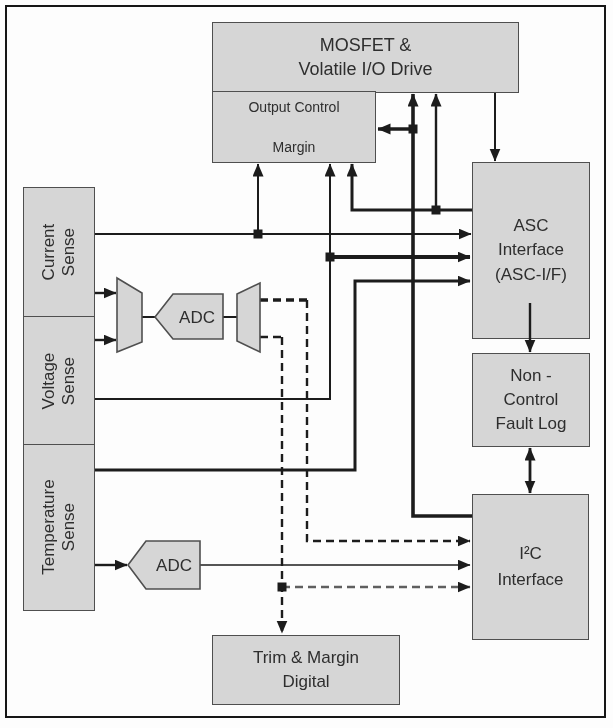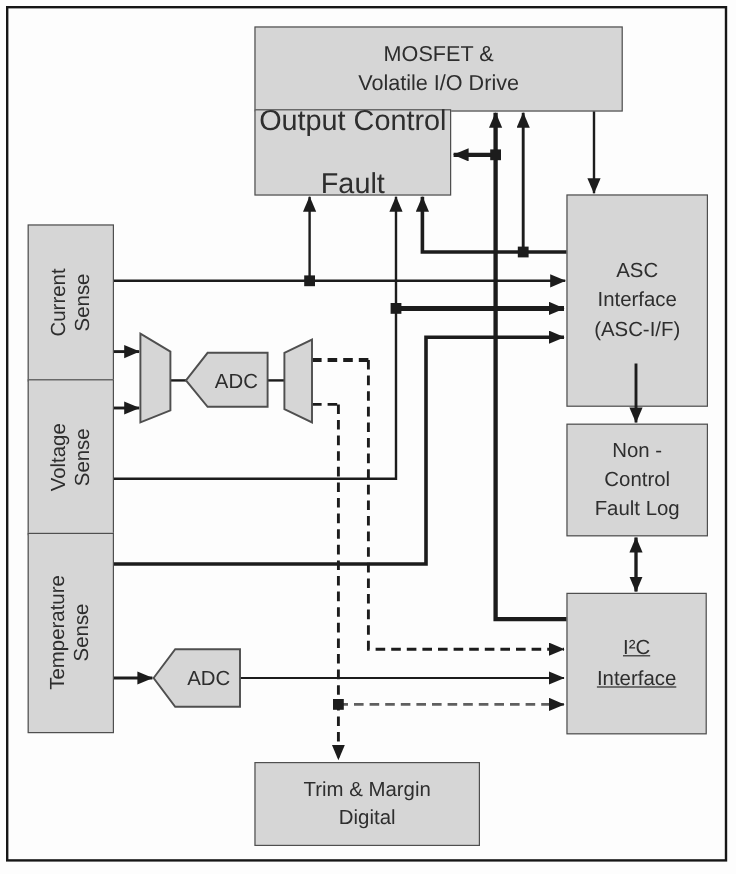--- a/index.html
+++ b/index.html
@@ -26,24 +26,24 @@
   }
   .block{
     position:absolute;box-sizing:border-box;
     background:var(--block-fill);
     border:1.6px solid var(--block-border);
     display:flex;flex-direction:column;align-items:center;justify-content:center;
     text-align:center;font-size:17px;line-height:1.32;color:var(--text-color);
   }
   .block .ln{white-space:nowrap;}
   #blk-mosfet{left:212px;top:22px;width:307px;height:71px;font-size:18px;}
-  #blk-ocb{left:212px;top:91px;width:164px;height:72px;font-size:24px;gap:21px;}
+  #blk-ocb{left:212px;top:91px;width:164px;height:72px;font-size:14px;gap:21px;}
   #blk-asc{left:472px;top:162px;width:118px;height:177px;line-height:1.45;}
   #blk-nvfl{left:472px;top:353px;width:118px;height:94px;line-height:1.4;}
-  #blk-i2c{left:472px;top:494px;width:117px;height:118px;line-height:1.55;text-decoration:underline;}
+  #blk-i2c{left:472px;top:494px;width:117px;height:146px;line-height:1.55;}
   #blk-trim{left:212px;top:635px;width:188px;height:70px;line-height:1.4;text-align:center;}
   .sense{flex-direction:row;}
   #blk-cs{left:23px;top:187px;width:72px;height:131px;}
   #blk-vs{left:23px;top:316px;width:72px;height:130px;}
   #blk-ts{left:23px;top:444px;width:72px;height:167px;}
   .vtext{
     transform:rotate(-90deg);flex:none;
     text-align:center;line-height:1.18;font-size:17px;
   }
   .vtext .ln{white-space:nowrap;}
@@ -64,21 +64,21 @@
 
 <div class="page-frame"></div>
 
 <div class="block" id="blk-mosfet">
   <div class="ln">MOSFET &amp;</div>
   <div class="ln">Volatile I/O Drive</div>
 </div>
 
 <div class="block" id="blk-ocb">
   <div class="ln">Output Control</div>
-  <div class="ln">Fault</div>
+  <div class="ln">Margin</div>
 </div>
 
 <div class="block" id="blk-asc">
   <div class="ln">ASC</div>
   <div class="ln">Interface</div>
   <div class="ln">(ASC-I/F)</div>
 </div>
 
 <div class="block" id="blk-nvfl">
   <div class="ln">Non -</div>

